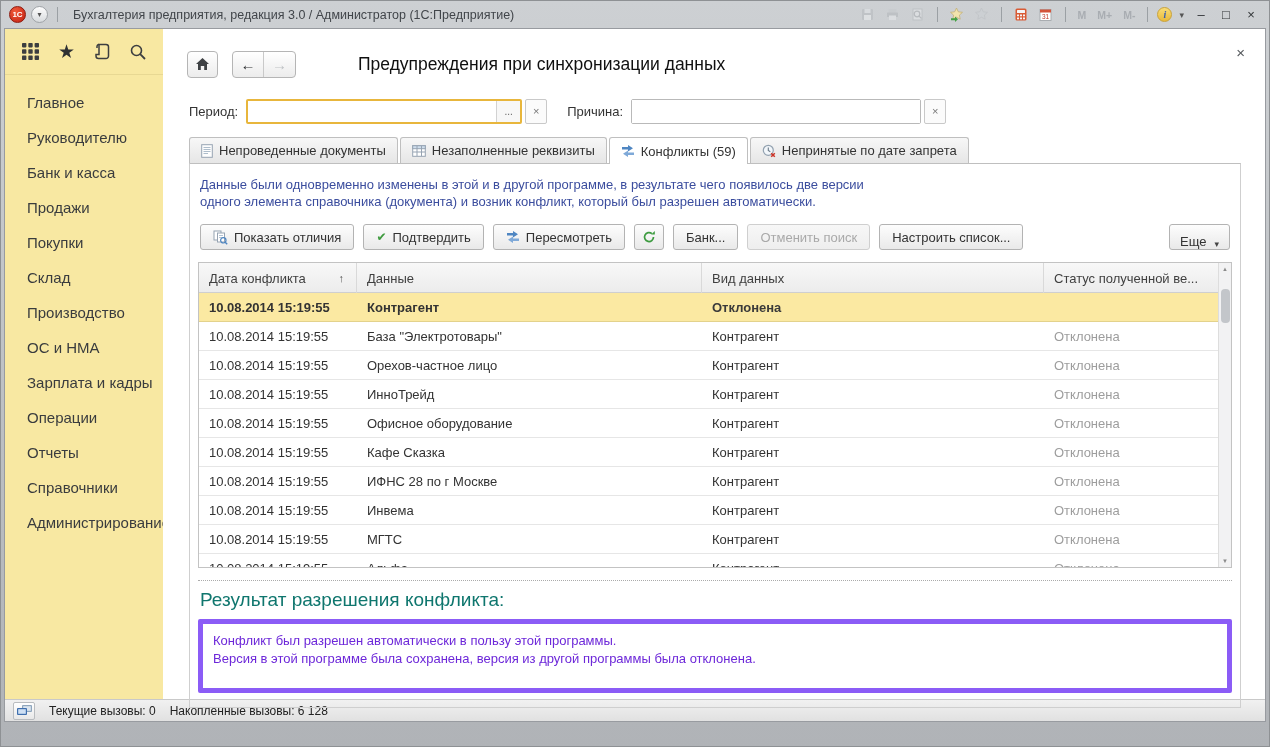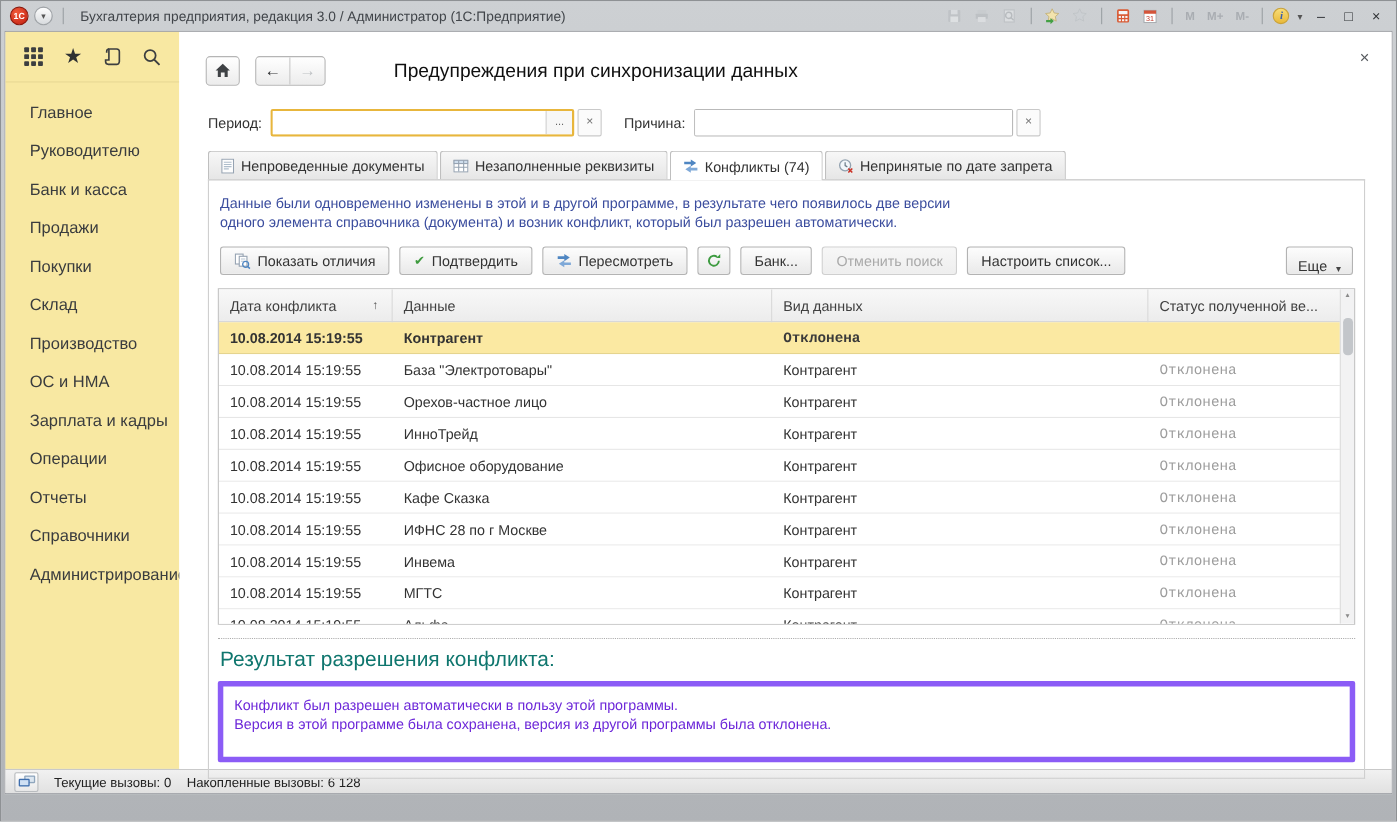--- a/index.html
+++ b/index.html
@@ -90,21 +90,21 @@
   .table-wrap { position:relative; border:1px solid #c3c3c3; height:306px; overflow:hidden; margin-top:2px; }
   .thead, .tr { display:grid; grid-template-columns:158px 345px 342px 1fr; padding-right:14px; }
   .thead { height:30px; align-items:center; background:linear-gradient(#f8f8f8,#ececec);
            border-bottom:1px solid #cfcfcf; font-size:13px; color:#3f3f3f; }
   .th { height:30px; display:flex; align-items:center; padding:0 10px; border-right:1px solid #d9d9d9;
         overflow:hidden; white-space:nowrap; }
   .th:last-child { border-right:none; }
   .sort-arrow { margin-left:auto; font-size:11px; color:#555; padding-right:2px; }
   .tr { height:29px; align-items:center; border-bottom:1px solid #e6e6e6; font-size:13px; color:#333; background:#fff; }
   .td { padding:0 10px; overflow:hidden; white-space:nowrap; }
-  .td.status { color:#9d9d9d;font-family:Liberation Mono, monospace; }
+  .td.status { color:#9d9d9d; }
   .tr.selected { background:#fbe9a2; font-weight:bold; border-bottom:1px solid #e3d28c; }
   .tr.selected .td.status { color:#3a3a3a; }
 
   .vscroll { position:absolute; top:0; right:0; bottom:0; width:13px; background:#f2f2f3; border-left:1px solid #ddd;
              display:flex; flex-direction:column; align-items:center; cursor:pointer; }
   .vs-arrow { font-size:6px; color:#8a8a8a; line-height:12px; height:12px; }
   .vs-arrow.down { margin-top:auto; }
   .vs-thumb { width:9px; height:34px; border-radius:4px; background:#c3c6ca; margin-top:14px; }
 
   
@@ -300,21 +300,21 @@
                 <line x1="9.5" y1="1" x2="9.5" y2="11" stroke="#96a3b2"></line>
                 <line x1="1" y1="7" x2="13" y2="7" stroke="#96a3b2"></line>
               </svg>
             <span>Незаполненные реквизиты</span>
           </span>
           <span class="tab active">
             <svg width="14" height="14" viewBox="0 0 14 14">
                 <path d="M1 3h6V1l5 3.2L7 7.4V5.4H1z" fill="#4f86c2"></path>
                 <path d="M13 11H7v2L2 9.8 7 6.6v2h6z" fill="#7fa9d8"></path>
               </svg>
-            <span>Конфликты (74)</span>
+            <span>Конфликты (59)</span>
           </span>
           <span class="tab">
             <svg width="14" height="14" viewBox="0 0 14 14">
                 <circle cx="6.3" cy="6.3" r="5" fill="#f2f6fa" stroke="#93a2b0" stroke-width="1.2"></circle>
                 <path d="M6.3 3.5v3l2 1.2" stroke="#6b7b89" stroke-width="1.1" fill="none"></path>
                 <path d="M9.2 9.2l3.6 3.6m0-3.6l-3.6 3.6" stroke="#cc3327" stroke-width="1.5"></path>
               </svg>
             <span>Непринятые по дате запрета</span>
           </span>
         </div>

